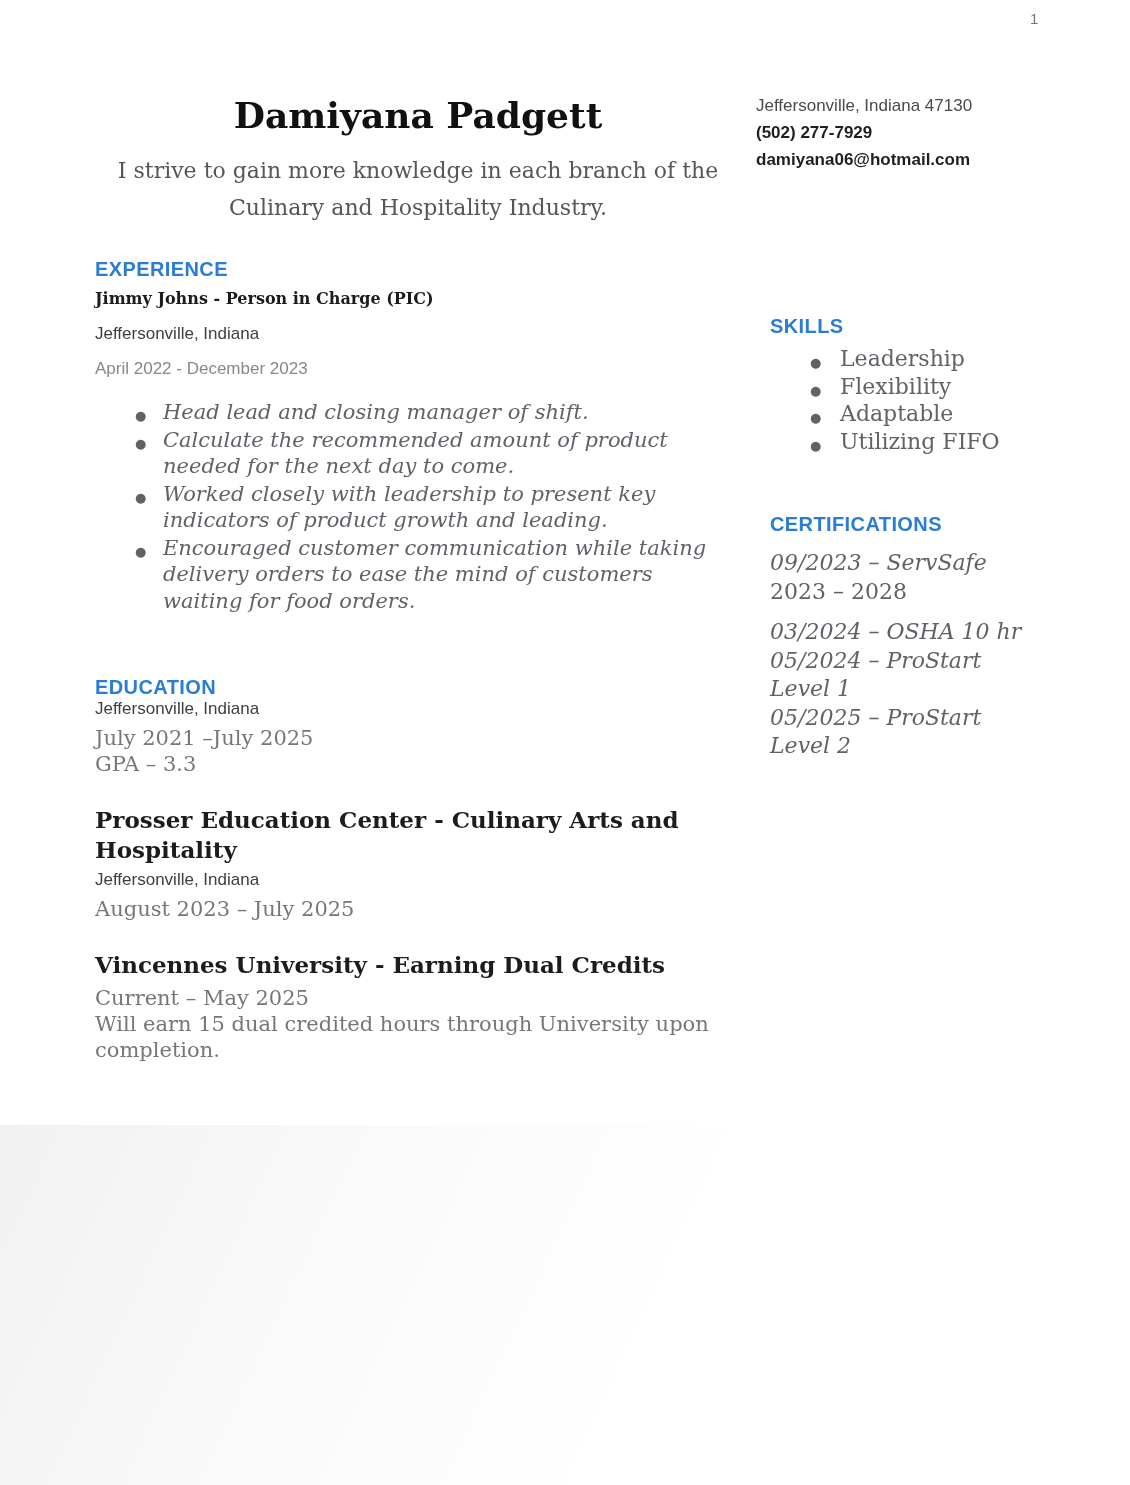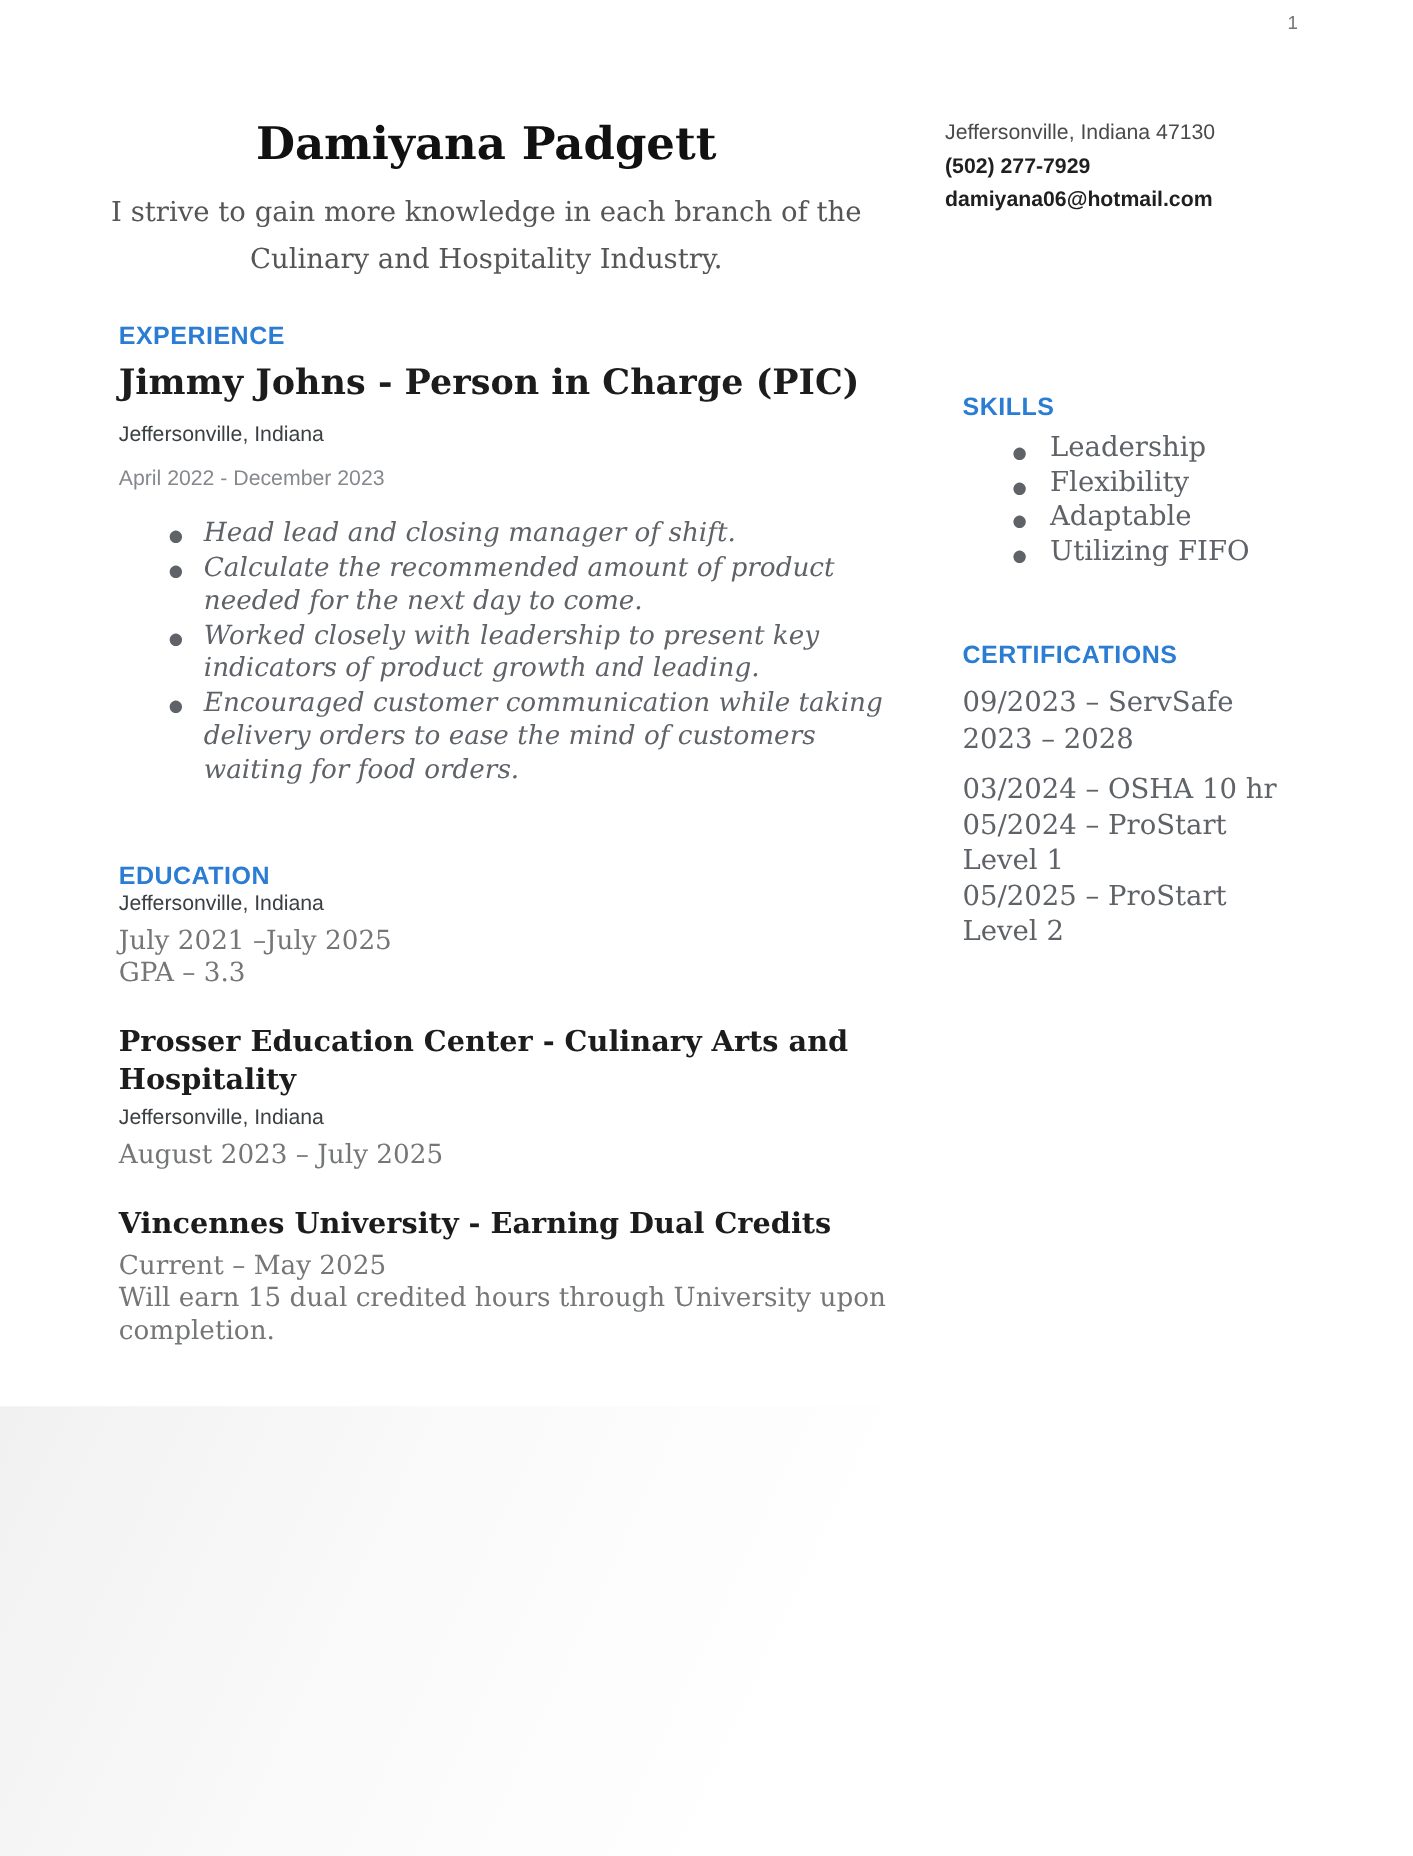--- a/index.html
+++ b/index.html
@@ -35,21 +35,21 @@
     top: 92px; left: 756px;
     width: 280px;
     font-size: 17px;
     line-height: 27px;
   }
   .contact .loc-line { color: #4a4a4a; }
   .contact .bold-line { color: #1f1f1f; font-weight: bold; }
 
   .header-block {
     position: absolute;
-    top: 92px; left: 79px;
+    top: 92px; left: 108px;
     width: 620px;
     text-align: center;
   }
   .name {
     font-family: "DejaVu Serif", serif;
     font-size: 36px;
     font-weight: bold;
     color: #111111;
     line-height: 46px;
     margin-bottom: 14px;
@@ -70,21 +70,21 @@
     color: #2b7cd3;
   }
 
   .left-col {
     position: absolute;
     top: 258px; left: 95px;
     width: 620px;
   }
   .job-title {
     font-family: "DejaVu Serif", serif;
-    font-size: 28px;
+    font-size: 16px;
     font-weight: bold;
     color: #1c1c1c;
     margin-top: 8px;
     margin-bottom: 16px;
     white-space: nowrap;
   }
   .meta-sans { font-size: 17px; color: #3c4043; margin-bottom: 15px; }
   .meta-sans-light { font-size: 17px; color: #85898d; margin-bottom: 20px; }
 
   .bullet-list { list-style: none; }
@@ -149,21 +149,21 @@
   }
 
   .cert-heading { margin-top: 58px; margin-bottom: 13px; }
   .cert-group { margin-bottom: 12px; }
   .cert-line {
     font-family: "DejaVu Serif", serif;
     font-size: 22px;
     line-height: 28.5px;
     color: #5f6368;
   }
-  .italic { }
+  .italic { font-style: italic; }
 </style>
 </head>
 <body>
 
 <div class="page">
 
   <div class="corner-shade"></div>
 
   <div class="page-number">1</div>
 

